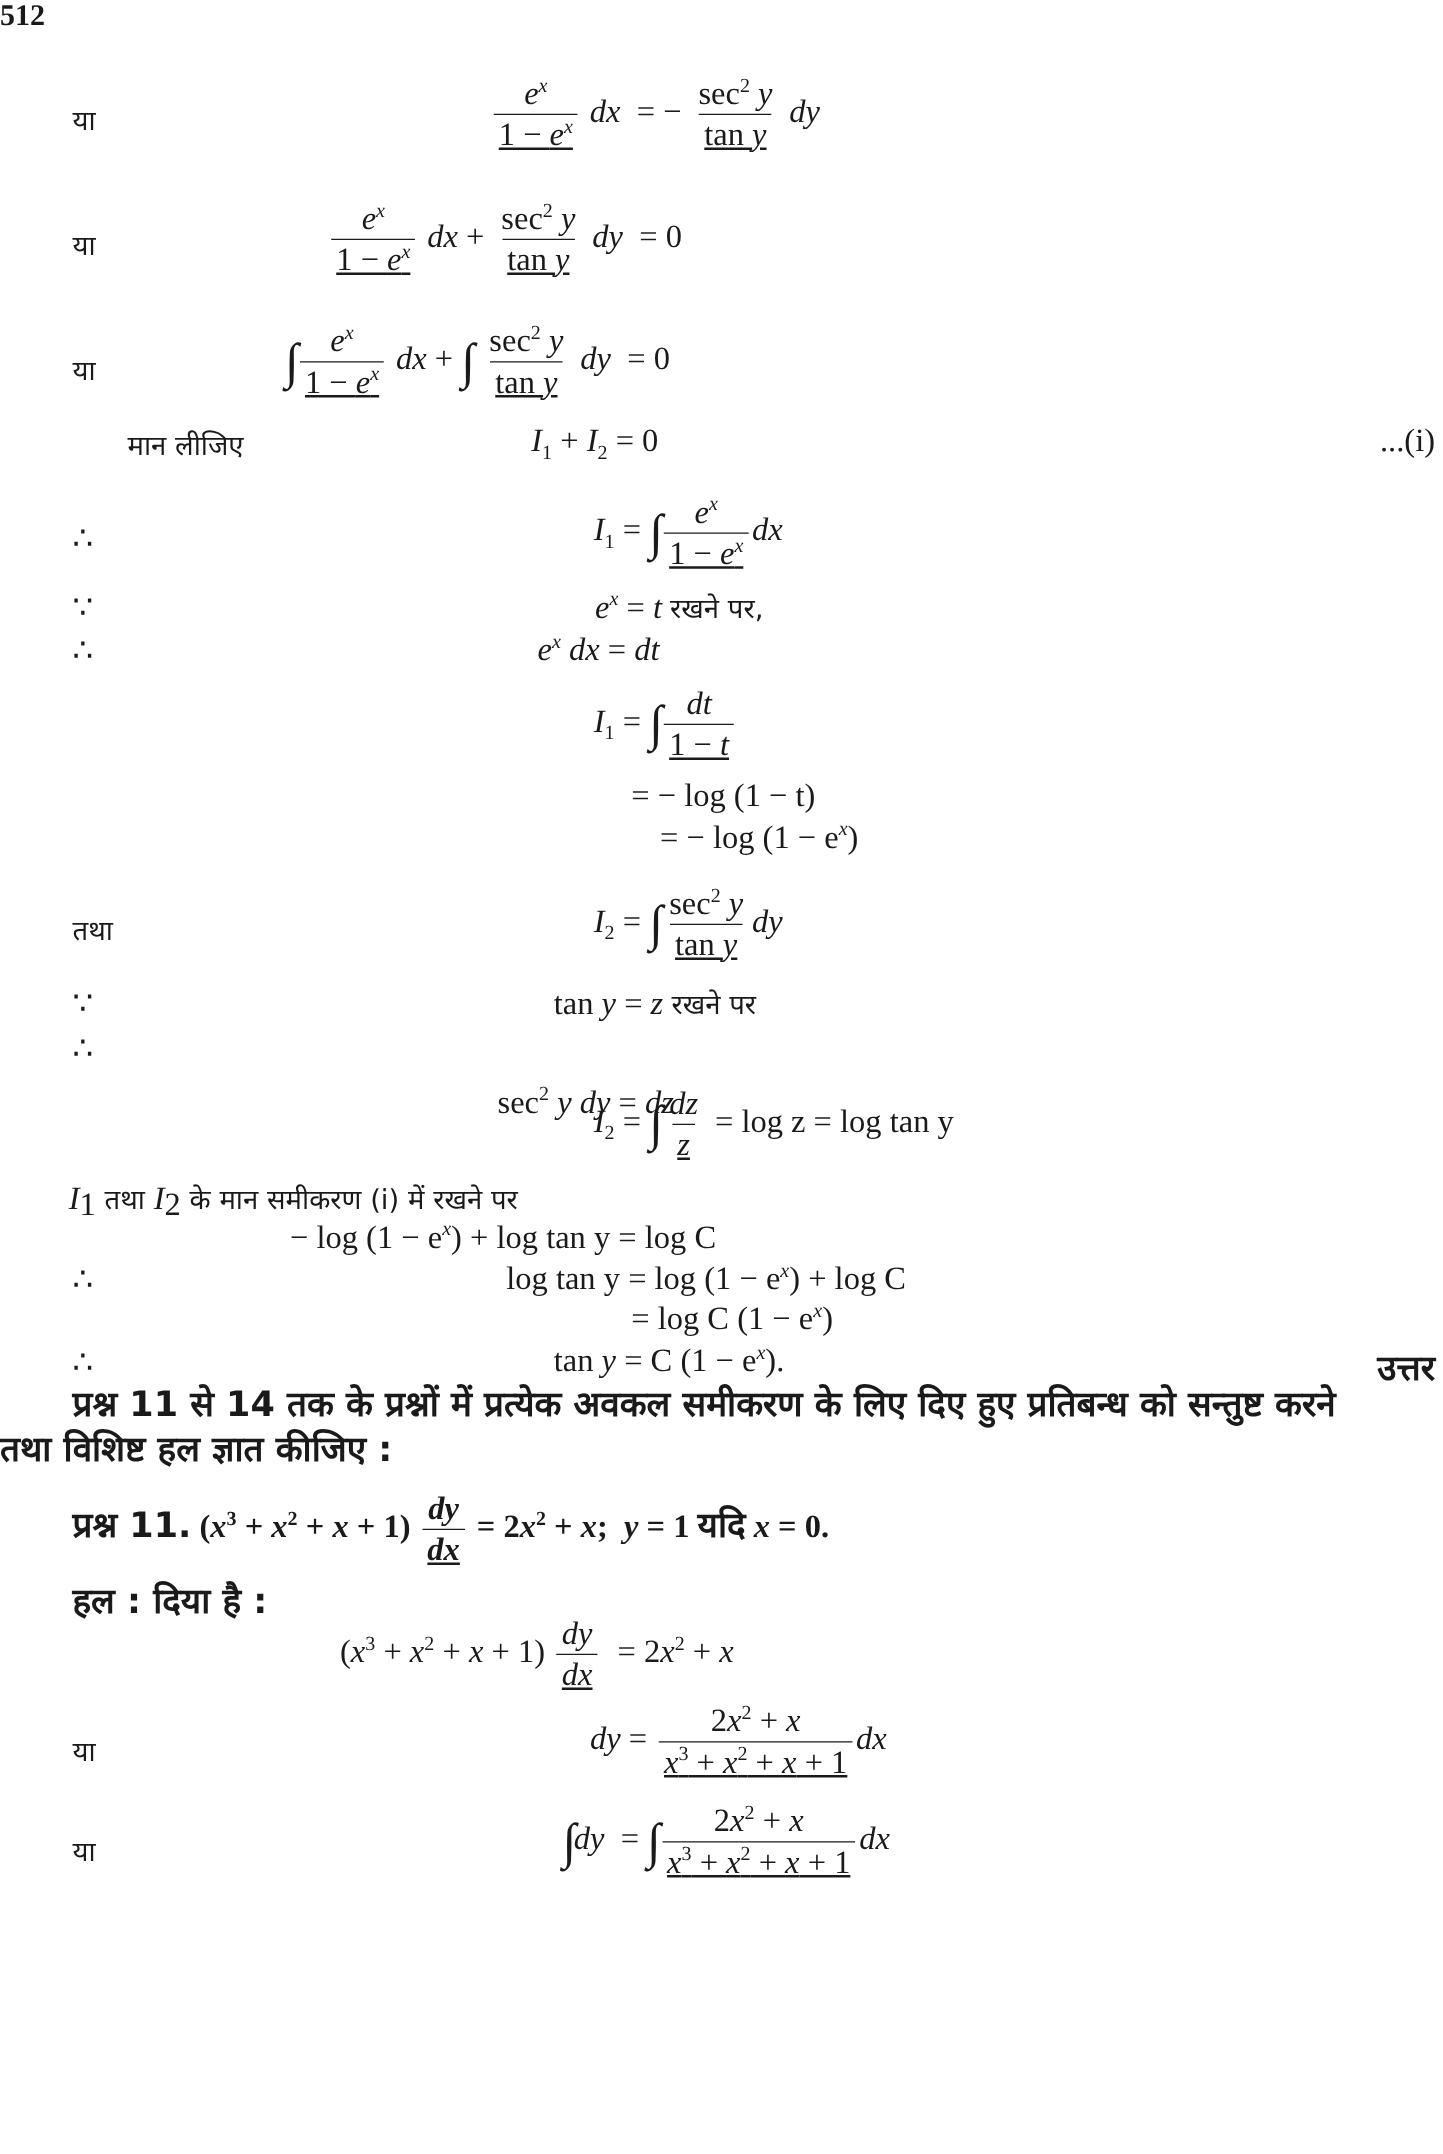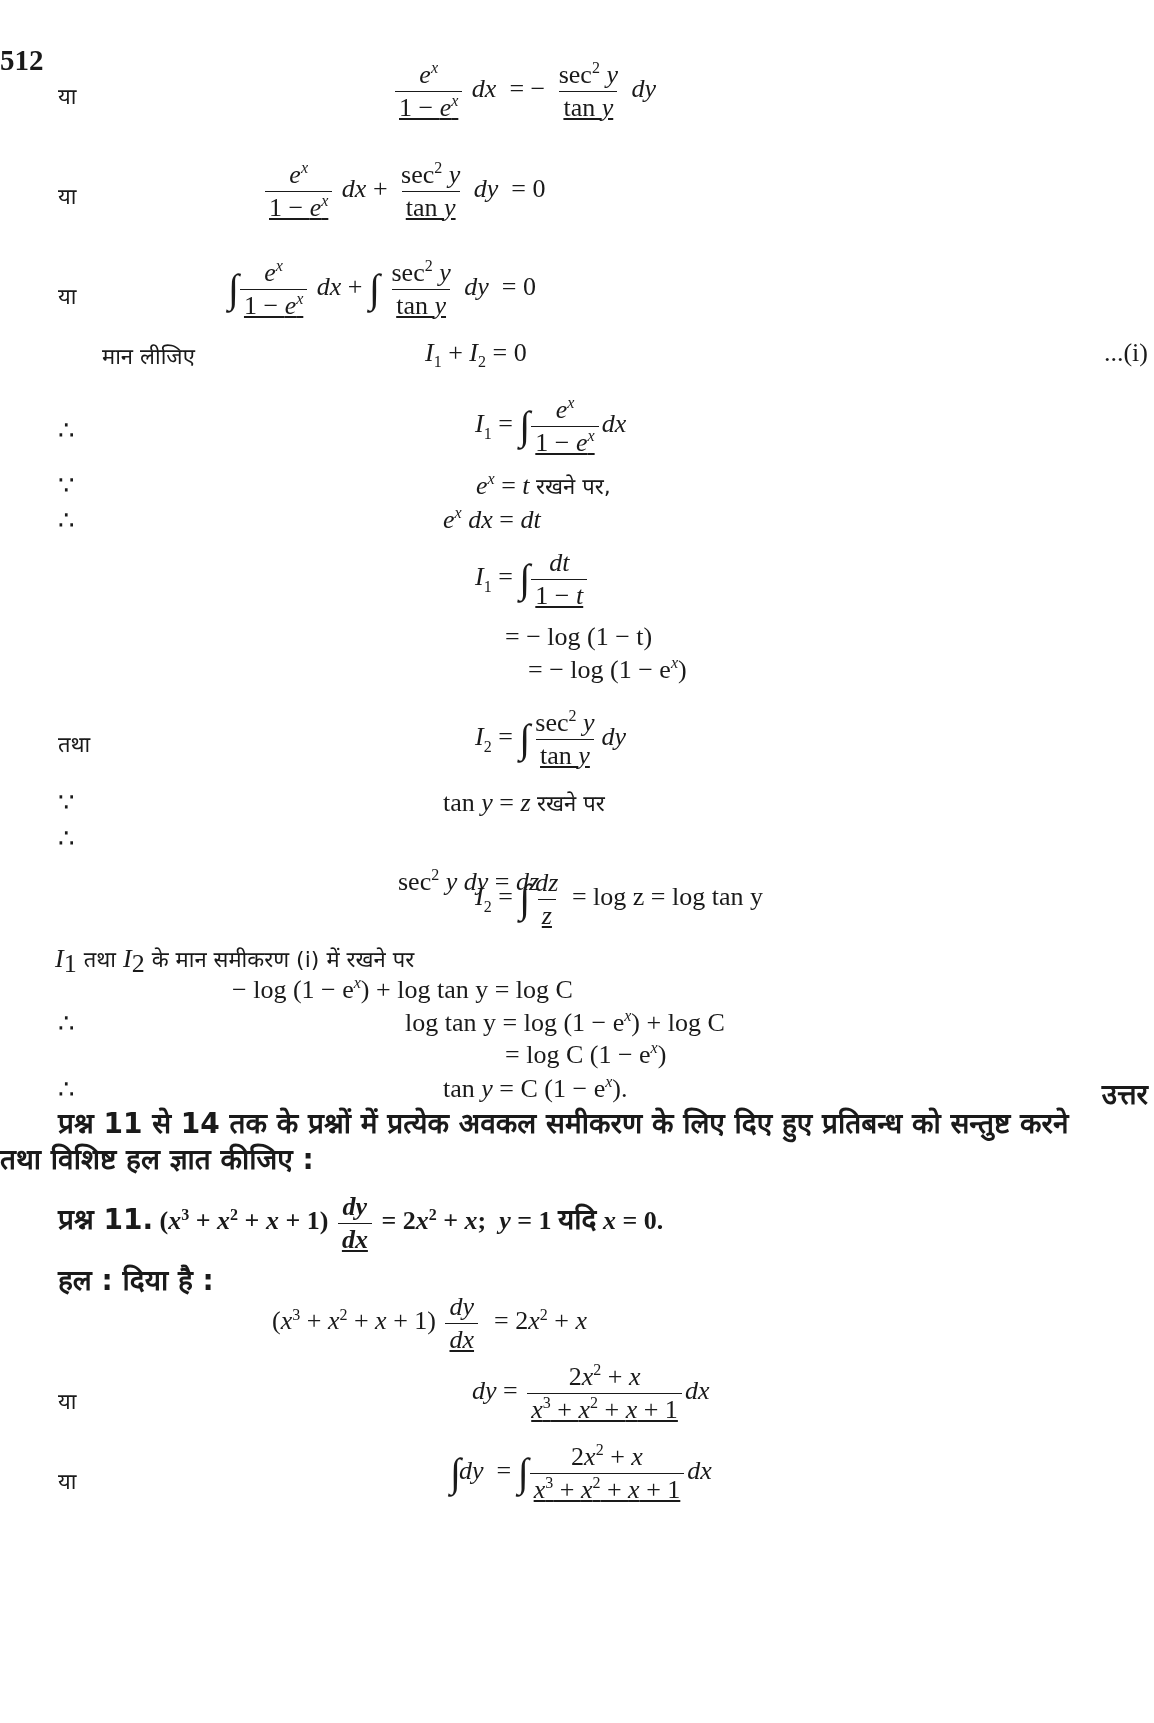--- a/index.html
+++ b/index.html
@@ -2,21 +2,21 @@
 <html><head>
 <meta charset="utf-8">
 <style>
   html, body { margin: 0; padding: 0; background: #ffffff; }
   body {
     width: 1154px; height: 1723px; position: relative; overflow: hidden;
     font-family: "Liberation Serif", "DejaVu Serif", serif;
     color: #1a1a1a; font-size: 26px;
   }
   .abs { position: absolute; white-space: nowrap; }
-  .pageno { left: 0; top: 0; font-weight: bold; font-size: 29px; margin-top: 44px; }
+  .pageno { left: 0; top: 0; font-weight: bold; font-size: 24px; }
   .hi { font-family: "DejaVu Sans", sans-serif; font-size: 22px; }
   .hib { font-family: "DejaVu Sans", sans-serif; font-size: 28px; font-weight: bold; }
   .math { font-family: "Liberation Serif", serif; font-size: 26px; }
   .it { font-style: italic; }
   .frac { display: inline-flex; flex-direction: column; align-items: center; vertical-align: middle; margin: 0 3px; }
   .frac .num { padding: 0 4px 1px 4px; line-height: 1.15; }
   .frac .den { padding: 1px 4px 0 4px; line-height: 1.15; border-top: 1.5px solid #1a1a1a; text-decoration: underline; }
   .int { font-size: 40px; vertical-align: middle; line-height: 1; margin-right: -2px; }
   sup { font-size: 16px; vertical-align: super; line-height: 0; }
   sub { font-size: 16px; vertical-align: sub; line-height: 0; }
@@ -85,21 +85,21 @@
     <span class="den"><span>1 − </span><span class="it"><span>e</span><sup>x</sup></span></span>
   </span><span class="it">dx</span>
 </div>
 
 <div class="abs sym" style="left:58px;top:470px;">∵</div>
 <div class="abs math" style="left:476px;top:470px;">
   <span class="it"><span>e</span><sup>x</sup></span> <span>=</span> <span class="it">t</span> <span class="hi">रखने पर,</span>
 </div>
 
 <div class="abs sym" style="left:58px;top:505px;">∴</div>
-<div class="abs math" style="left:443px;top:505px;text-align:right;">
+<div class="abs math" style="left:430px;top:505px;text-align:right;">
   <span class="it"><span>e</span><sup>x</sup> <span>dx</span></span> <span>=</span> <span class="it">dt</span>
 </div>
 
 <div class="abs math" style="left:475px;top:548px;">
   <span class="it">I</span><sub>1</sub> <span>=</span>
   <span class="int">∫</span><span class="frac">
     <span class="num it">dt</span>
     <span class="den"><span>1 − </span><span class="it">t</span></span>
   </span>
 </div>

